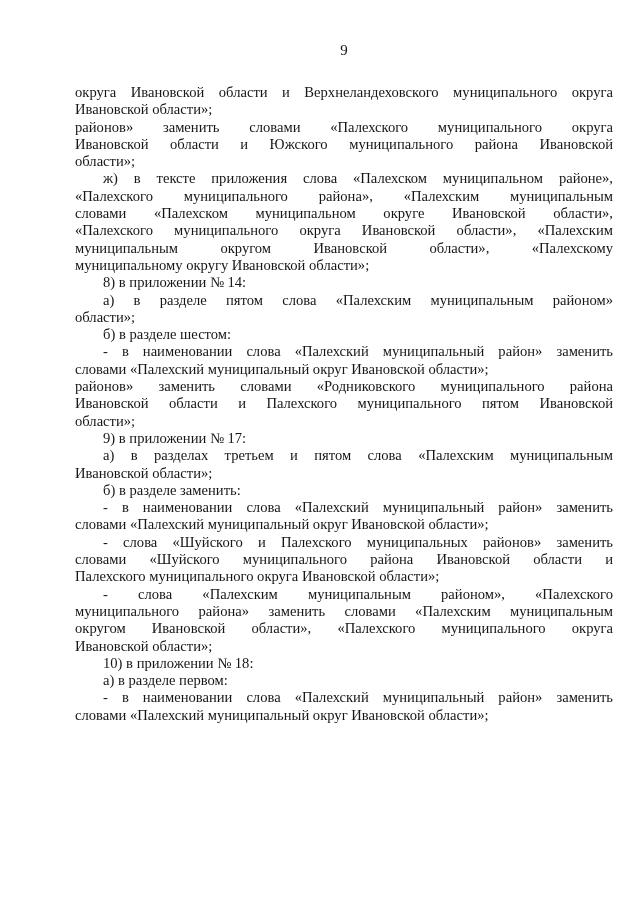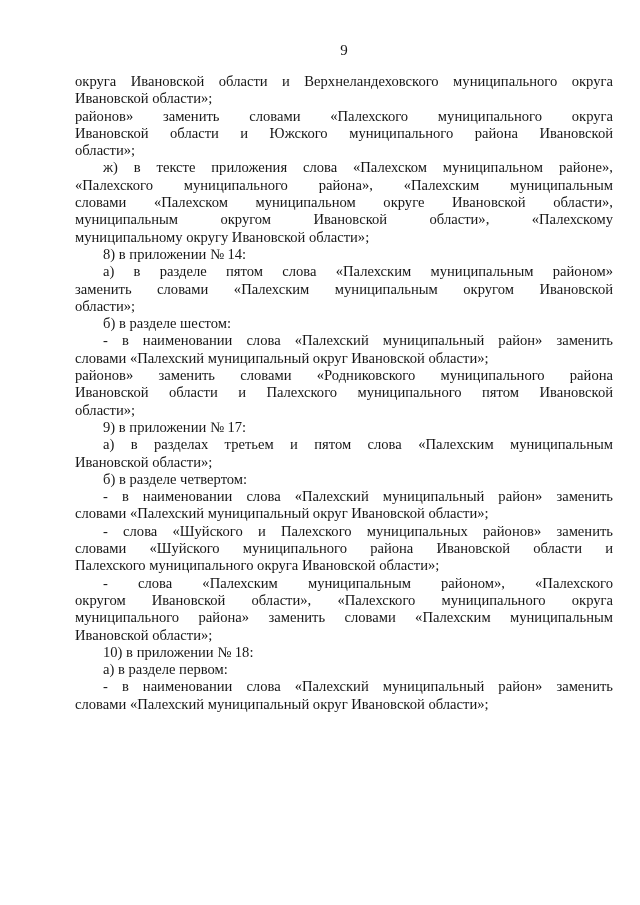--- a/index.html
+++ b/index.html
@@ -24,21 +24,21 @@
     position: absolute;
     top: 41px;
     left: 75px;
     width: 538px;
     text-align: center;
     font-size: 15px;
     line-height: 18px;
   }
   .text-block {
     position: absolute;
-    top: 73px;
+    top: 84px;
     left: 75px;
     width: 538px;
     font-size: 14.6px;
   }
   .line {
     height: 17.3px;
     line-height: 17.3px;
     overflow: hidden;
     text-align: justify;
     text-align-last: left;
@@ -58,43 +58,43 @@
   <div class="page-number">9</div>
   <div class="text-block">
       <div class="line just">округа Ивановской области и Верхнеландеховского муниципального округа</div>
       <div class="line">Ивановской области»;</div>
       <div class="line just">районов» заменить словами «Палехского муниципального округа</div>
       <div class="line just">Ивановской области и Южского муниципального района Ивановской</div>
       <div class="line">области»;</div>
       <div class="line indent just">ж) в тексте приложения слова «Палехском муниципальном районе»,</div>
       <div class="line just">«Палехского муниципального района», «Палехским муниципальным</div>
       <div class="line just">словами «Палехском муниципальном округе Ивановской области»,</div>
+      <div class="line just">«Палехского муниципального округа Ивановской области», «Палехским</div>
       <div class="line just">муниципальным округом Ивановской области», «Палехскому</div>
       <div class="line">муниципальному округу Ивановской области»;</div>
       <div class="line indent">8) в приложении № 14:</div>
       <div class="line indent just">а) в разделе пятом слова «Палехским муниципальным районом»</div>
-      <div class="line just">заменить словами «Палехским муниципальным округом Ивановской</div>
       <div class="line">области»;</div>
       <div class="line indent">б) в разделе шестом:</div>
       <div class="line indent just">- в наименовании слова «Палехский муниципальный район» заменить</div>
       <div class="line">словами «Палехский муниципальный округ Ивановской области»;</div>
       <div class="line just">районов» заменить словами «Родниковского муниципального района</div>
       <div class="line just">Ивановской области и Палехского муниципального пятом Ивановской</div>
       <div class="line">области»;</div>
       <div class="line indent">9) в приложении № 17:</div>
       <div class="line indent just">а) в разделах третьем и пятом слова «Палехским муниципальным</div>
       <div class="line">Ивановской области»;</div>
-      <div class="line indent">б) в разделе четвертом:</div>
+      <div class="line indent">б) в разделе заменить:</div>
       <div class="line indent just">- в наименовании слова «Палехский муниципальный район» заменить</div>
       <div class="line">словами «Палехский муниципальный округ Ивановской области»;</div>
       <div class="line indent just">- слова «Шуйского и Палехского муниципальных районов» заменить</div>
       <div class="line just">словами «Шуйского муниципального района Ивановской области и</div>
       <div class="line">Палехского муниципального округа Ивановской области»;</div>
       <div class="line indent just">- слова «Палехским муниципальным районом», «Палехского</div>
+      <div class="line just">муниципального района» заменить словами «Палехским муниципальным</div>
       <div class="line just">округом Ивановской области», «Палехского муниципального округа</div>
-      <div class="line just">муниципального района» заменить словами «Палехским муниципальным</div>
       <div class="line">Ивановской области»;</div>
       <div class="line indent">10) в приложении № 18:</div>
       <div class="line indent">а) в разделе первом:</div>
       <div class="line indent just">- в наименовании слова «Палехский муниципальный район» заменить</div>
       <div class="line">словами «Палехский муниципальный округ Ивановской области»;</div>
     </div>
 </div>
 
 </body></html>

